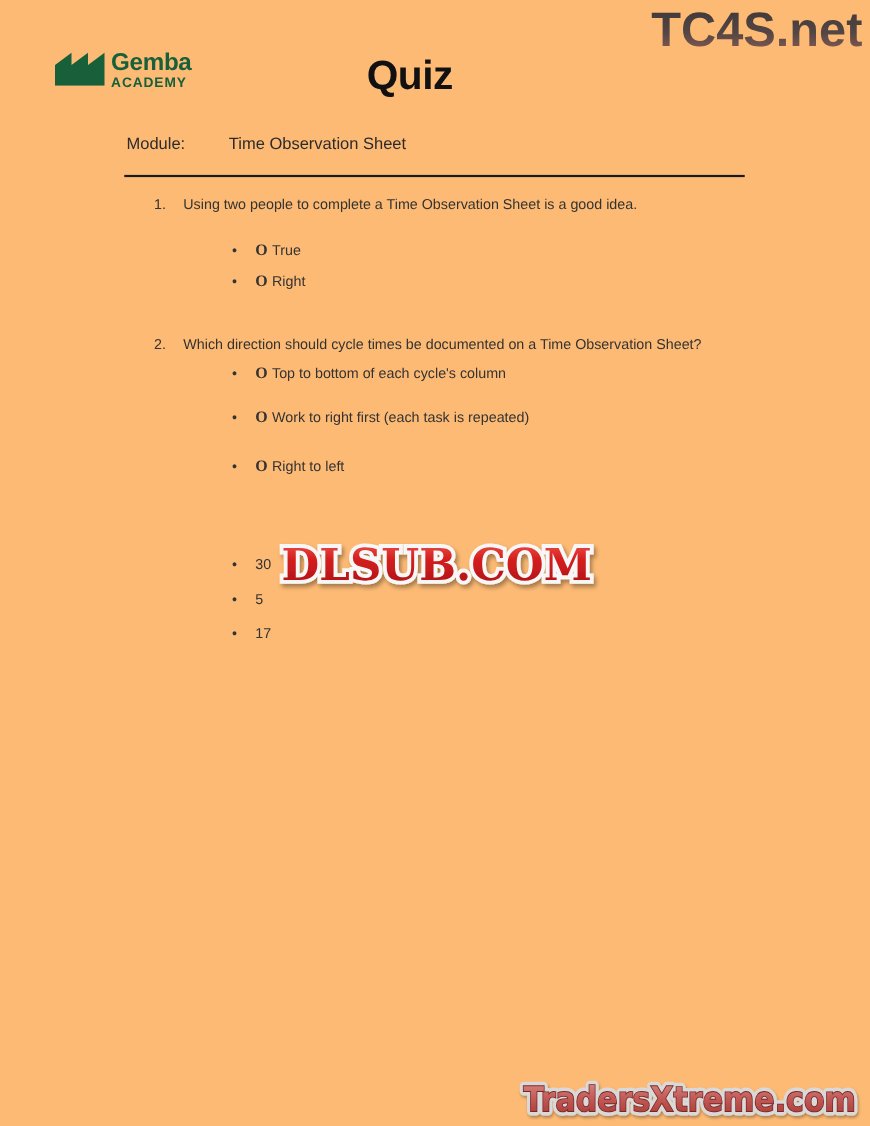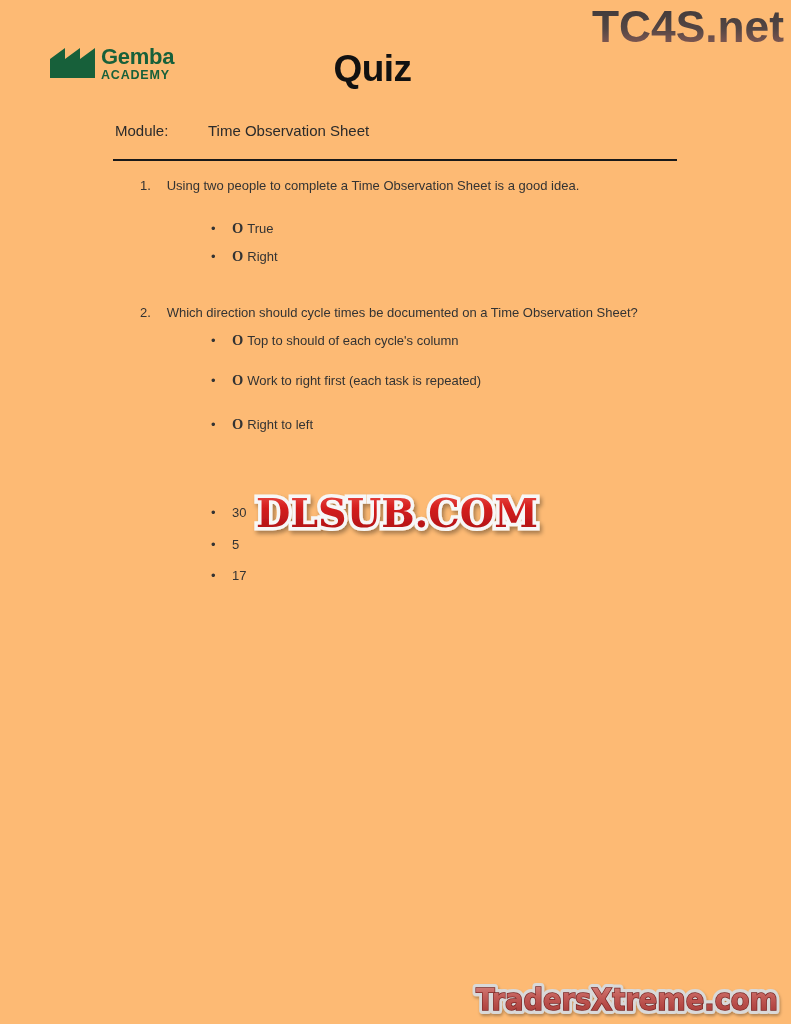--- a/index.html
+++ b/index.html
@@ -91,21 +91,21 @@
   </div>
   <div class="opt-row" style="top:248px">
     <span class="bullet">•</span><span class="radio">O</span><span>Right</span>
   </div>
 
   <div class="q-row" style="top:305px">
     <span class="q-num">2.</span>
     <span class="q-text">Which direction should cycle times be documented on a Time Observation Sheet?</span>
   </div>
   <div class="opt-row" style="top:332px">
-    <span class="bullet">•</span><span class="radio">O</span><span>Top to should of each cycle's column</span>
+    <span class="bullet">•</span><span class="radio">O</span><span>Top to bottom of each cycle's column</span>
   </div>
   <div class="opt-row" style="top:372px">
     <span class="bullet">•</span><span class="radio">O</span><span>Work to right first (each task is repeated)</span>
   </div>
   <div class="opt-row" style="top:416px">
     <span class="bullet">•</span><span class="radio">O</span><span>Right to left</span>
   </div>
 
   <div class="opt-row" style="top:505px">
     <span class="bullet">•</span><span>30</span>

